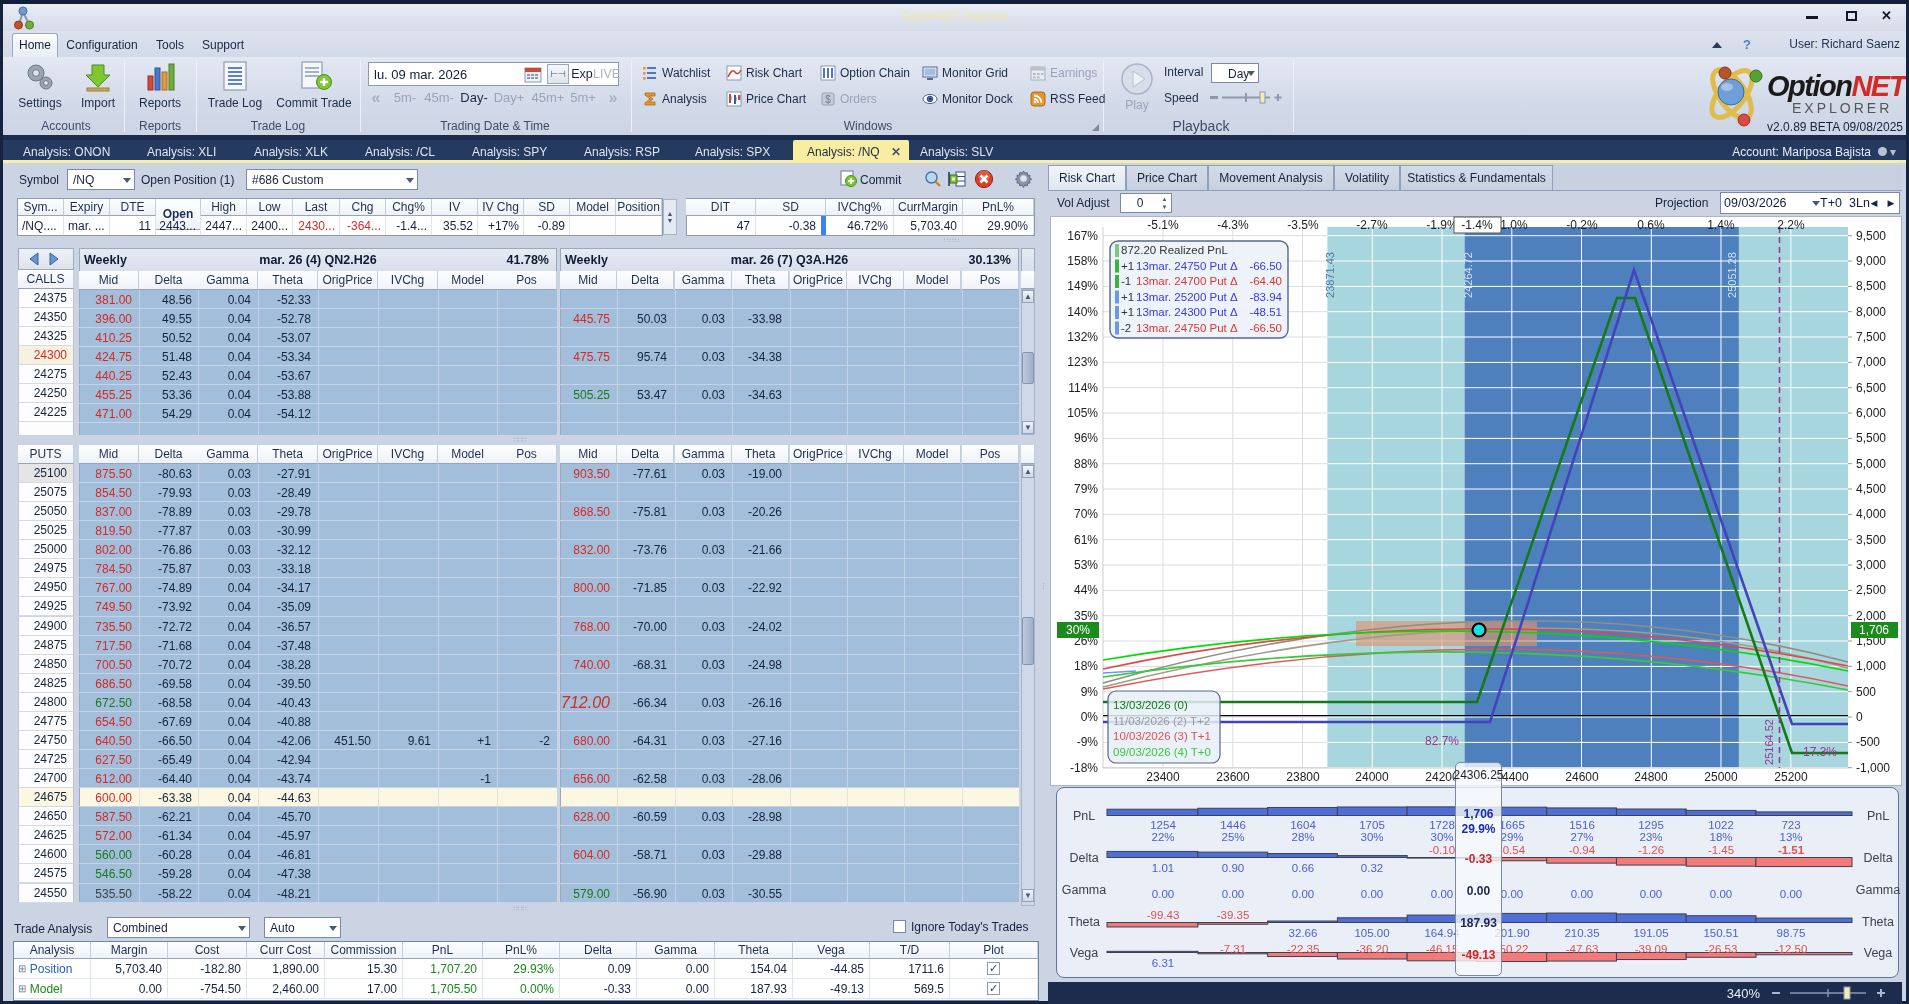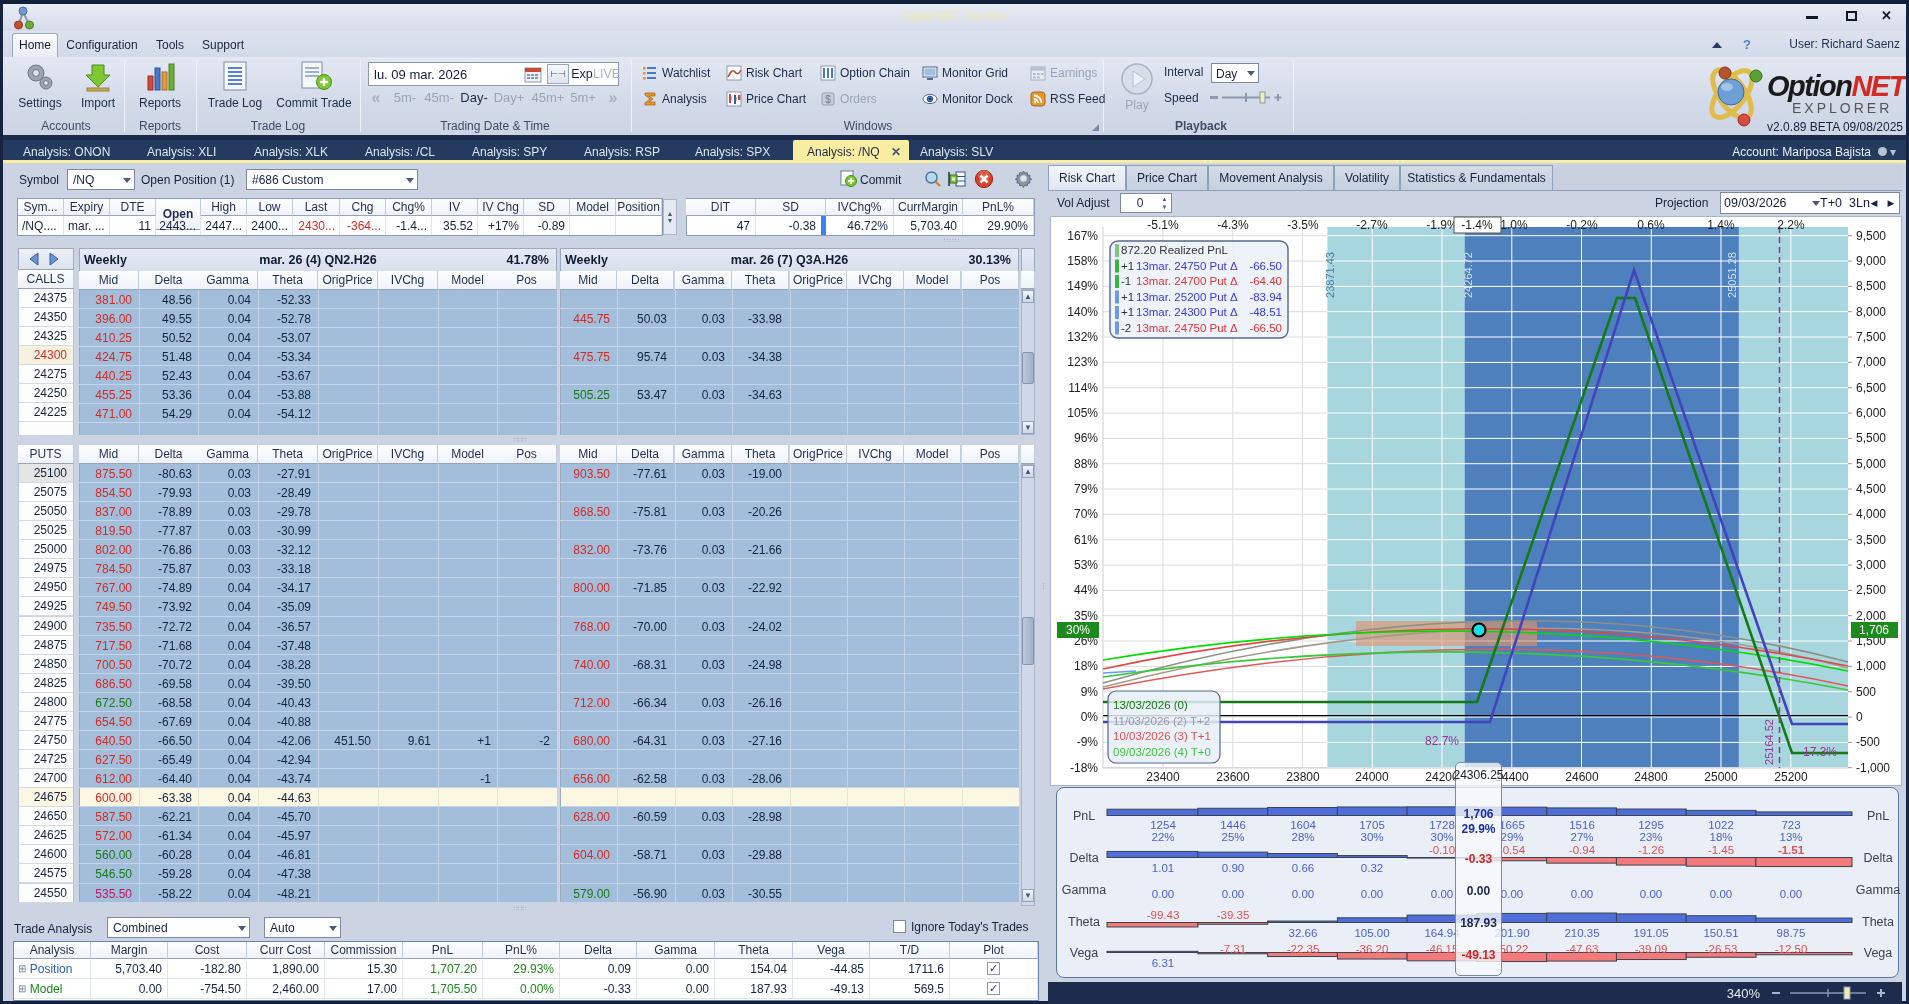--- a/index.html
+++ b/index.html
@@ -41,21 +41,21 @@
 <div class="" style="left:196px;top:60px;width:1px;height:72px;background:#b6bfd2;border-right:1px solid #eef1f7;"></div>
 <div class="" style="left:360px;top:60px;width:1px;height:72px;background:#b6bfd2;border-right:1px solid #eef1f7;"></div>
 <div class="" style="left:631px;top:60px;width:1px;height:72px;background:#b6bfd2;border-right:1px solid #eef1f7;"></div>
 <div class="" style="left:1103px;top:60px;width:1px;height:72px;background:#b6bfd2;border-right:1px solid #eef1f7;"></div>
 <div class="" style="left:1293px;top:60px;width:1px;height:72px;background:#b6bfd2;border-right:1px solid #eef1f7;"></div>
 <div class="c" style="left:-14px;top:119px;width:160px;height:13px;font-size:12px;color:#3e4c68;">Accounts</div>
 <div class="c" style="left:80px;top:119px;width:160px;height:13px;font-size:12px;color:#3e4c68;">Reports</div>
 <div class="c" style="left:198px;top:119px;width:160px;height:13px;font-size:12px;color:#3e4c68;">Trade Log</div>
 <div class="c" style="left:415px;top:119px;width:160px;height:13px;font-size:12px;color:#3e4c68;">Trading Date &amp; Time</div>
 <div class="c" style="left:788px;top:119px;width:160px;height:13px;font-size:12px;color:#3e4c68;">Windows</div>
-<div class="c" style="left:1121px;top:119px;width:160px;height:13px;font-size:12px;color:#3e4c68;font-weight:bold;">Playback</div>
+<div class="c" style="left:1121px;top:119px;width:160px;height:13px;font-size:14px;color:#3e4c68;">Playback</div>
 <svg style="position:absolute;left:22px;top:61px" width="36" height="34" viewBox="0 0 36 34">
 <g fill="#9aa3b2" stroke="#6e7786" stroke-width="1">
 <circle cx="14" cy="12" r="8"></circle>
       <circle cx="14" cy="12" r="3.4" fill="#dfe4ec"></circle>
 <circle cx="24" cy="22" r="6"></circle>
       <circle cx="24" cy="22" r="2.4" fill="#dfe4ec"></circle>
 </g>
   </svg>
 <div class="c" style="left:10px;top:96px;width:60px;height:13px;font-size:12px;color:#1e2c49;">Settings</div>
 <svg style="position:absolute;left:84px;top:61px" width="28" height="32" viewBox="0 0 28 32">
@@ -203,21 +203,21 @@
       <circle cx="5" cy="11" r="1.4" fill="#fff"></circle>
     </svg></div>
 <div class="l" style="left:1050px;top:92px;width:62px;height:14px;font-size:12px;color:#1e2c49;">RSS Feed</div>
 <div style="left:1092px;top:124px;width:0;height:0;border-left:7px solid transparent;border-bottom:7px solid #7c8aa2;"></div>
 <svg style="position:absolute;left:1120px;top:62px" width="34" height="34" viewBox="0 0 34 34">
 <circle cx="17" cy="17" r="15" fill="#d8dee9" stroke="#aab3c4" stroke-width="1.5"></circle>
 <polygon points="13,9 25,17 13,25" fill="#eef1f6" stroke="#b6bfce"></polygon>
 </svg>
 <div class="c" style="left:1114px;top:98px;width:46px;height:13px;font-size:12px;color:#9aa4b8;">Play</div>
 <div class="l" style="left:1164px;top:64px;width:46px;height:16px;font-size:12px;color:#1e2c49;">Interval</div>
-<div class="combo" style="left:1211px;top:63px;width:48px;height:20px;"><span style="font-size:12px;color:#15233f;padding-left:4px;text-align:right;">Day</span><span class="arr"></span></div>
+<div class="combo" style="left:1211px;top:63px;width:48px;height:20px;"><span style="font-size:12px;color:#15233f;padding-left:16px;text-align:right;">Day</span><span class="arr"></span></div>
 <div class="l" style="left:1164px;top:90px;width:42px;height:16px;font-size:12px;color:#1e2c49;">Speed</div>
 <svg style="position:absolute;left:1208px;top:90px" width="80" height="15" viewBox="0 0 80 15">
 <rect x="2" y="6" width="8" height="3" fill="#8e99ad"></rect>
 <line x1="14" y1="7.5" x2="62" y2="7.5" stroke="#8e99ad" stroke-width="2"></line>
 <line x1="38" y1="3" x2="38" y2="12" stroke="#8e99ad" stroke-width="2"></line>
 <rect x="52" y="2" width="5" height="11" fill="#f2ecb4" stroke="#8e99ad"></rect>
 <path d="M70 4 v7 M66.5 7.5 h7" stroke="#8e99ad" stroke-width="2"></path>
 </svg>
 <svg style="position:absolute;left:1700px;top:58px" width="68" height="72" viewBox="0 0 68 72">
 <g fill="none" stroke="#e0bc4a" stroke-width="5">
@@ -607,21 +607,21 @@
 <div class="r" style="left:79px;top:845px;width:53px;height:19px;font-size:12px;color:#1a7a1a;">560.00</div>
 <div class="r" style="left:139px;top:845px;width:53px;height:19px;font-size:12px;color:#15233f;">-60.28</div>
 <div class="r" style="left:198px;top:845px;width:53px;height:19px;font-size:12px;color:#15233f;">0.04</div>
 <div class="r" style="left:258px;top:845px;width:53px;height:19px;font-size:12px;color:#15233f;">-46.81</div>
 <div class="" style="left:79px;top:883px;width:478px;height:1px;background:#c4d3e6;"></div>
 <div class="r" style="left:79px;top:864px;width:53px;height:19px;font-size:12px;color:#1a7a1a;">546.50</div>
 <div class="r" style="left:139px;top:864px;width:53px;height:19px;font-size:12px;color:#15233f;">-59.28</div>
 <div class="r" style="left:198px;top:864px;width:53px;height:19px;font-size:12px;color:#15233f;">0.04</div>
 <div class="r" style="left:258px;top:864px;width:53px;height:19px;font-size:12px;color:#15233f;">-47.38</div>
 <div class="" style="left:79px;top:902px;width:478px;height:1px;background:#c4d3e6;"></div>
-<div class="r" style="left:79px;top:884px;width:53px;height:19px;font-size:12px;color:#be185d;padding-left:24px;">535.50</div>
+<div class="r" style="left:79px;top:884px;width:53px;height:19px;font-size:12px;color:#404040;padding-left:24px;">535.50</div>
 <div class="r" style="left:139px;top:884px;width:53px;height:19px;font-size:12px;color:#15233f;">-58.22</div>
 <div class="r" style="left:198px;top:884px;width:53px;height:19px;font-size:12px;color:#15233f;">0.04</div>
 <div class="r" style="left:258px;top:884px;width:53px;height:19px;font-size:12px;color:#15233f;">-48.21</div>
 <div class="hdrcell c" style="left:560px;top:445px;width:57px;height:19px;">Mid</div>
 <div class="hdrcell c" style="left:617px;top:445px;width:57px;height:19px;">Delta</div>
 <div class="hdrcell c" style="left:675px;top:445px;width:57px;height:19px;">Gamma</div>
 <div class="hdrcell c" style="left:732px;top:445px;width:57px;height:19px;">Theta</div>
 <div class="hdrcell c" style="left:790px;top:445px;width:57px;height:19px;">OrigPrice</div>
 <div class="hdrcell c" style="left:847px;top:445px;width:57px;height:19px;">IVChg</div>
 <div class="hdrcell c" style="left:904px;top:445px;width:57px;height:19px;">Model</div>
@@ -664,21 +664,21 @@
 <div class="r" style="left:675px;top:617px;width:50px;height:19px;font-size:12px;color:#15233f;">0.03</div>
 <div class="r" style="left:732px;top:617px;width:50px;height:19px;font-size:12px;color:#15233f;">-24.02</div>
 <div class="" style="left:560px;top:654px;width:459px;height:1px;background:#c4d3e6;"></div>
 <div class="" style="left:560px;top:673px;width:459px;height:1px;background:#c4d3e6;"></div>
 <div class="r" style="left:560px;top:655px;width:50px;height:19px;font-size:12px;color:#d42a24;">740.00</div>
 <div class="r" style="left:617px;top:655px;width:50px;height:19px;font-size:12px;color:#15233f;">-68.31</div>
 <div class="r" style="left:675px;top:655px;width:50px;height:19px;font-size:12px;color:#15233f;">0.03</div>
 <div class="r" style="left:732px;top:655px;width:50px;height:19px;font-size:12px;color:#15233f;">-24.98</div>
 <div class="" style="left:560px;top:692px;width:459px;height:1px;background:#c4d3e6;"></div>
 <div class="" style="left:560px;top:711px;width:459px;height:1px;background:#c4d3e6;"></div>
-<div class="r" style="left:560px;top:693px;width:50px;height:19px;font-size:12px;color:#d42a24;">712.00</div>
+<div class="r" style="left:560px;top:693px;width:50px;height:19px;font-size:16px;color:#d42a24;font-style:italic;">712.00</div>
 <div class="r" style="left:617px;top:693px;width:50px;height:19px;font-size:12px;color:#15233f;">-66.34</div>
 <div class="r" style="left:675px;top:693px;width:50px;height:19px;font-size:12px;color:#15233f;">0.03</div>
 <div class="r" style="left:732px;top:693px;width:50px;height:19px;font-size:12px;color:#15233f;">-26.16</div>
 <div class="" style="left:560px;top:730px;width:459px;height:1px;background:#c4d3e6;"></div>
 <div class="" style="left:560px;top:749px;width:459px;height:1px;background:#c4d3e6;"></div>
 <div class="r" style="left:560px;top:731px;width:50px;height:19px;font-size:12px;color:#d42a24;">680.00</div>
 <div class="r" style="left:617px;top:731px;width:50px;height:19px;font-size:12px;color:#15233f;">-64.31</div>
 <div class="r" style="left:675px;top:731px;width:50px;height:19px;font-size:12px;color:#15233f;">0.03</div>
 <div class="r" style="left:732px;top:731px;width:50px;height:19px;font-size:12px;color:#15233f;">-27.16</div>
 <div class="" style="left:560px;top:768px;width:459px;height:1px;background:#c4d3e6;"></div>

